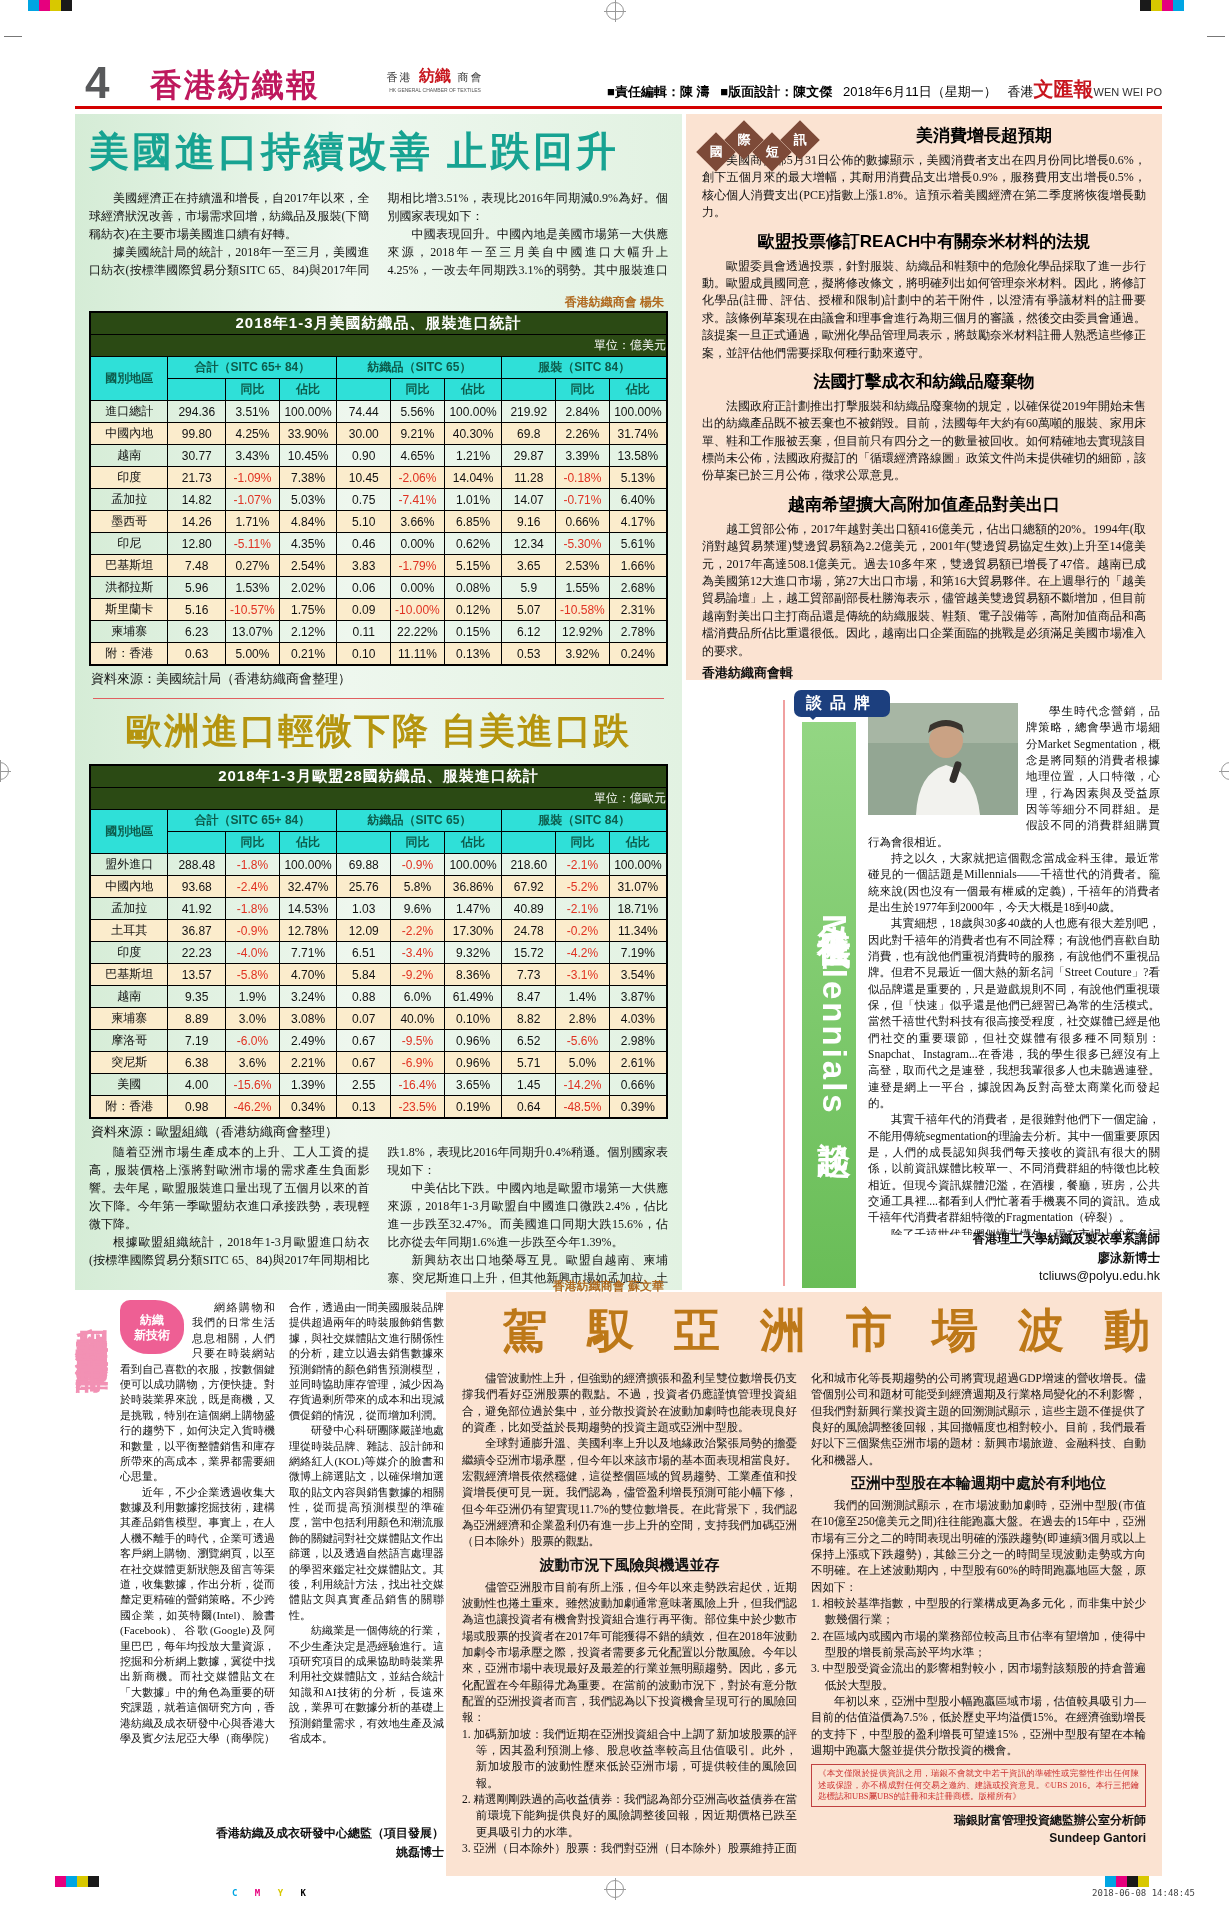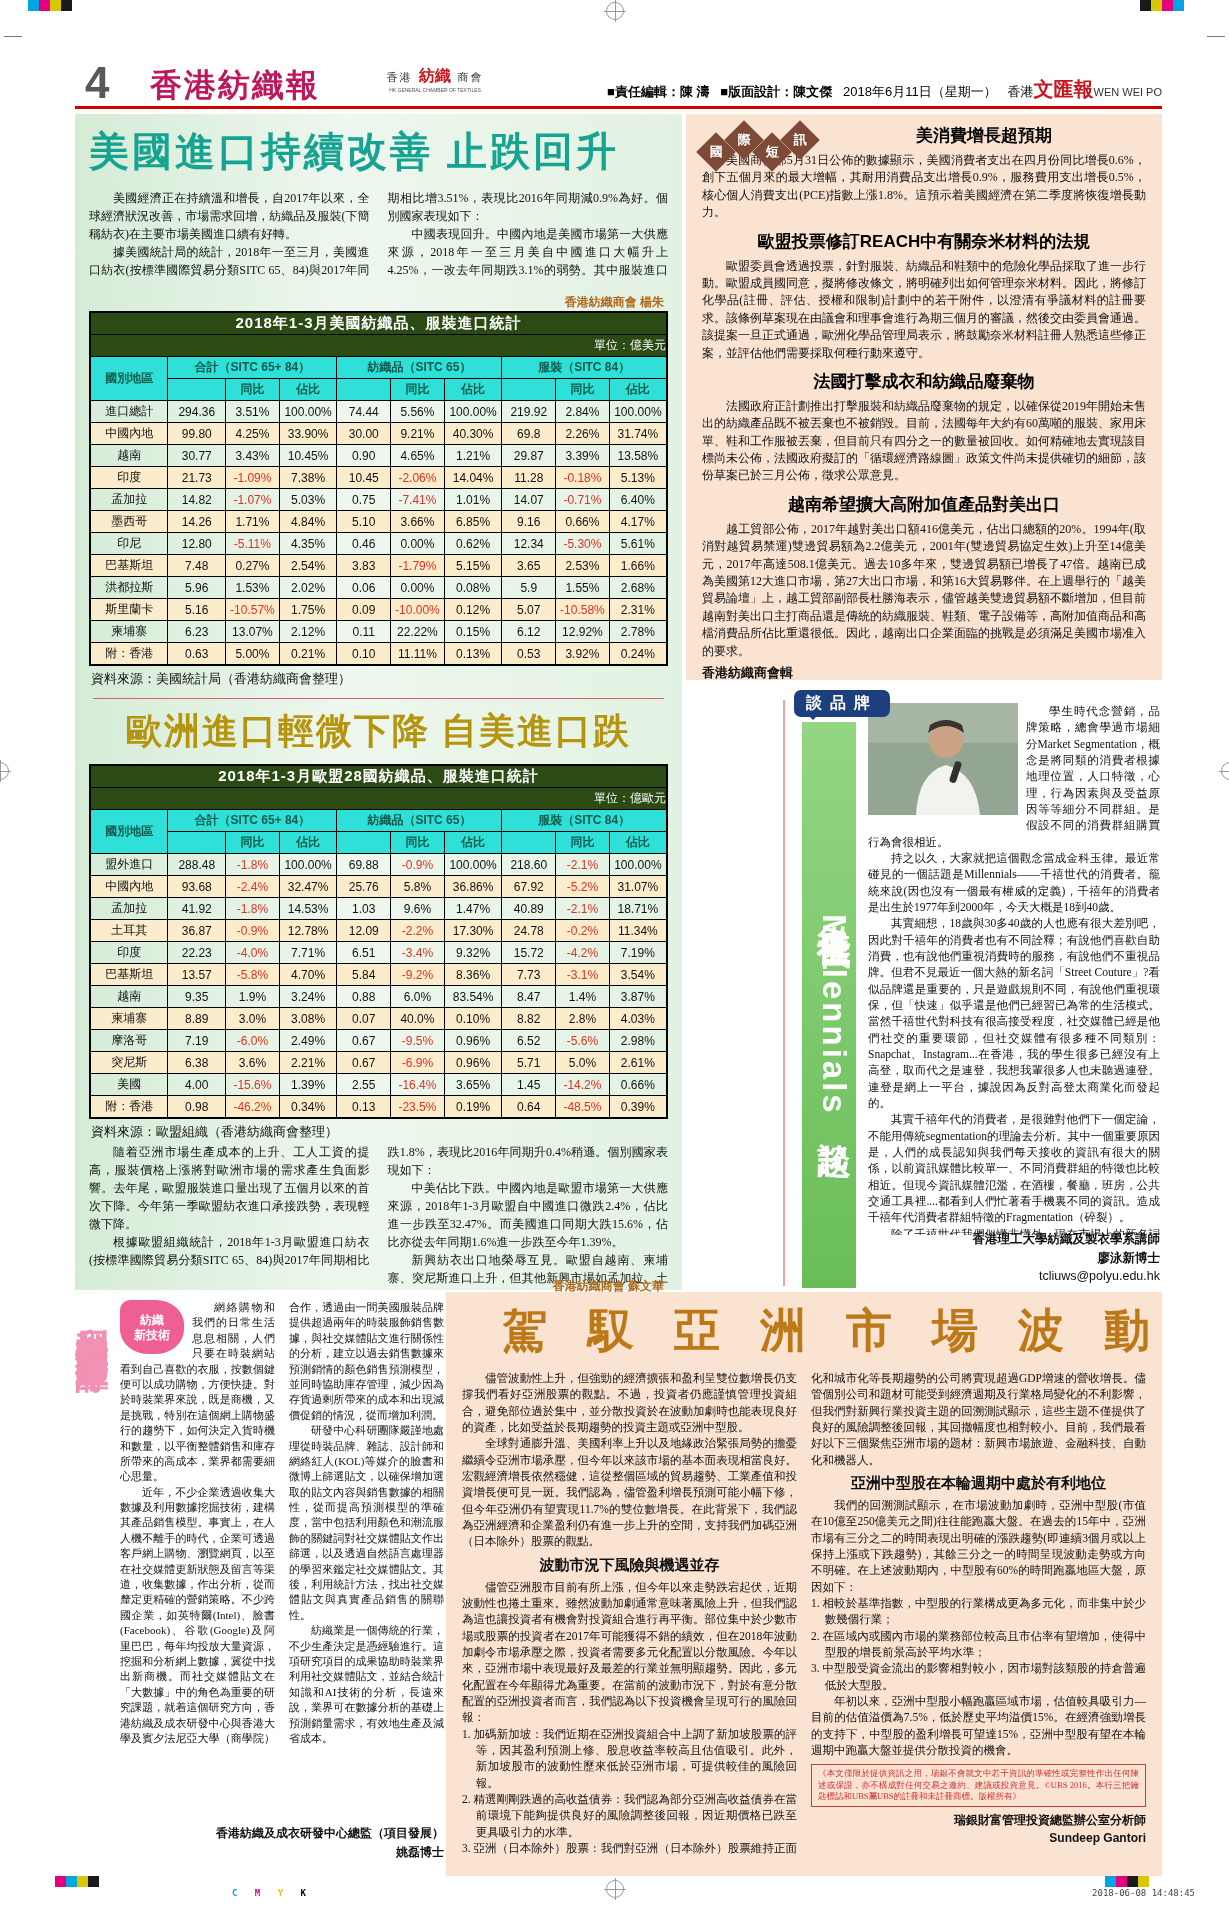--- a/index.html
+++ b/index.html
@@ -454,21 +454,21 @@
           <td class="neg">-3.1%</td>
           <td>3.54%</td>
         </tr>
         <tr>
           <td>越南</td>
           <td>9.35</td>
           <td>1.9%</td>
           <td>3.24%</td>
           <td>0.88</td>
           <td>6.0%</td>
-          <td>83.54%</td>
+          <td>61.49%</td>
           <td>8.47</td>
           <td>1.4%</td>
           <td>3.87%</td>
         </tr>
         <tr class="alt">
           <td>柬埔寨</td>
           <td>8.89</td>
           <td>3.0%</td>
           <td>3.08%</td>
           <td>0.07</td>

